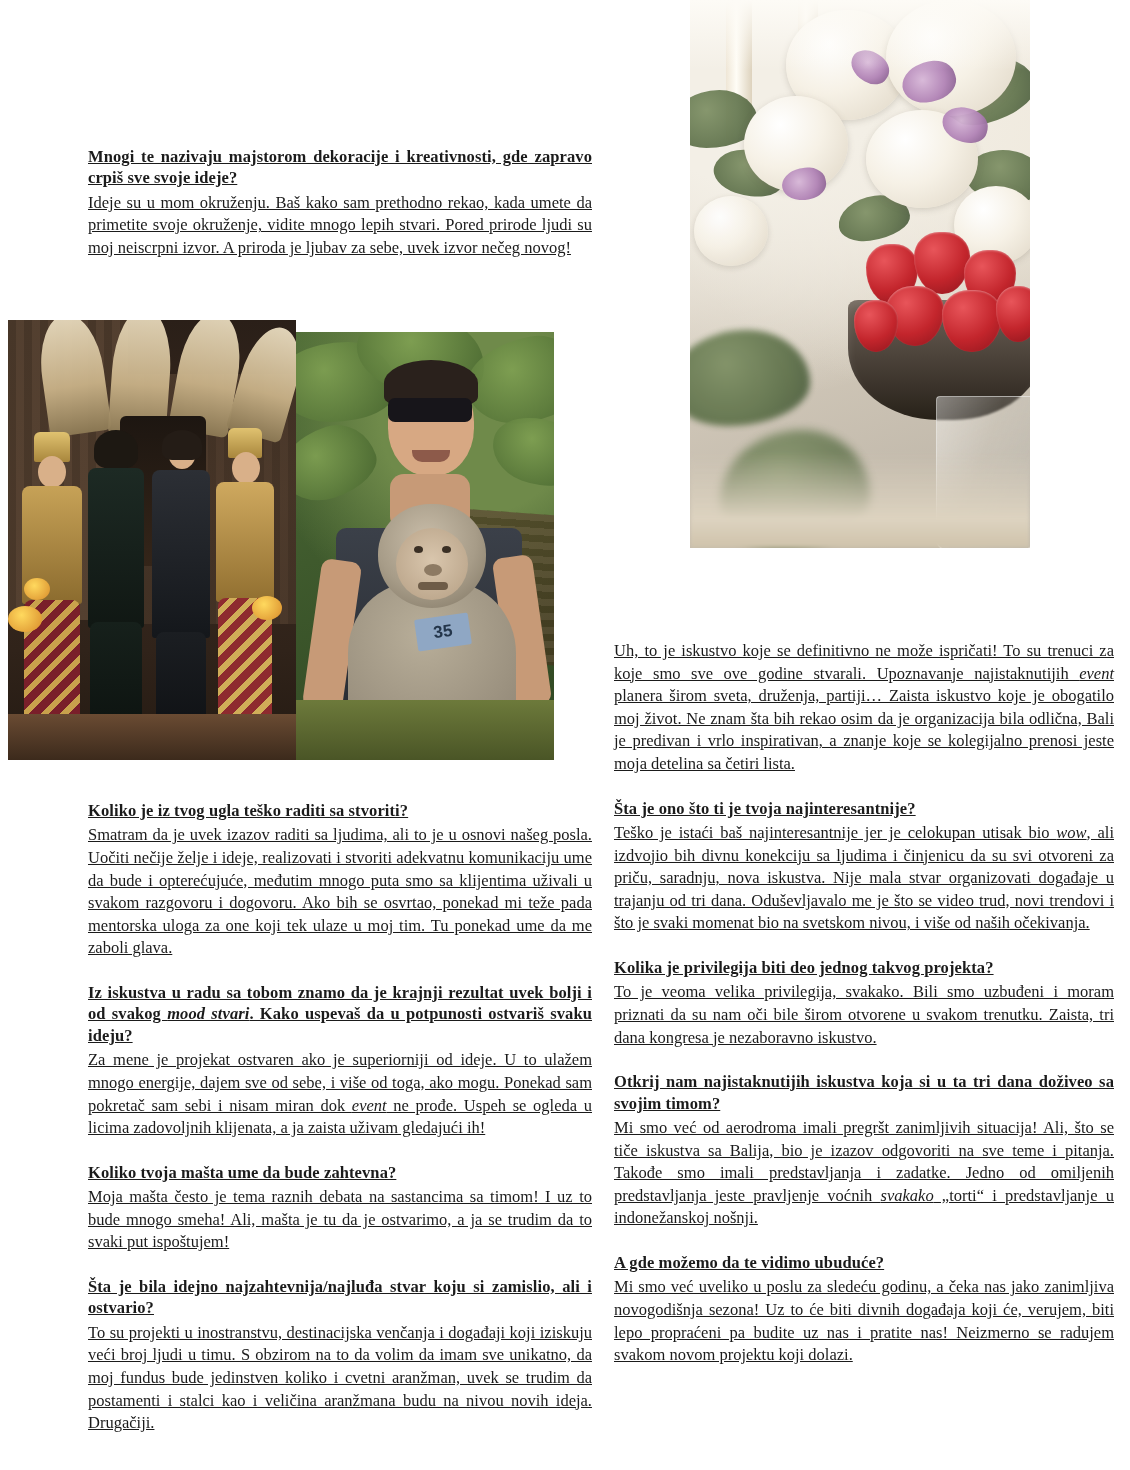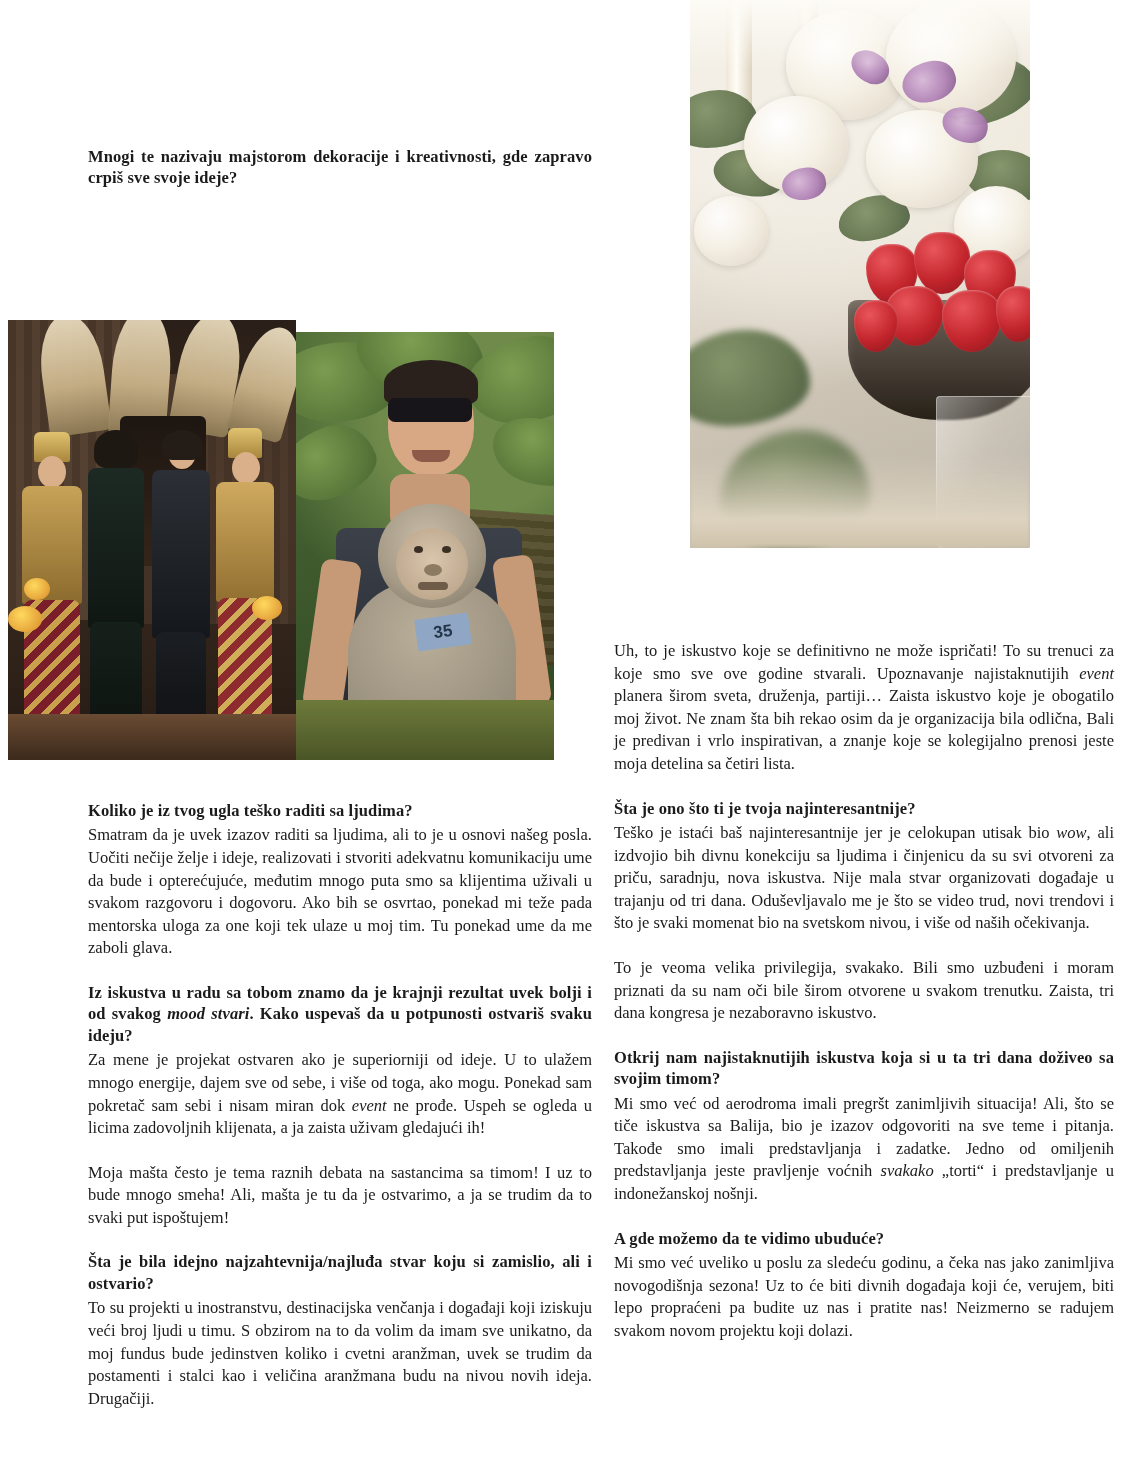--- a/index.html
+++ b/index.html
@@ -42,21 +42,21 @@
     letter-spacing: 0.1px;
   }
   .a {
     font-family: "Liberation Serif", serif;
     font-size: 16.5px;
     line-height: 1.37;
     margin: 0;
     text-align: justify;
     hyphens: auto;
   }
-  .blk { margin-bottom: 22px; }
+  .blk { margin-bottom: 22px; text-decoration: underline; }
   .blk.tight { margin-bottom: 12px; }
   em { font-style: italic; }
 
   
   .img {
     position: absolute;
     overflow: hidden;
     background: #cfc7bd;
   }
 
@@ -370,55 +370,58 @@
     <div class="mk-eye" style="left:146px; top:214px;"></div>
     <div style="position:absolute; left:128px; top:232px; width:18px; height:12px; border-radius:50%; background:#8d7a63;"></div>
     <div style="position:absolute; left:122px; top:250px; width:30px; height:8px; border-radius:6px; background:#6e5c48;"></div>
     <div class="mk-tag" style="left:120px; top:284px; width:54px; height:32px;">35</div>
     <div class="mk-ground"></div>
   </div>
 
   <div class="col-left">
     <div class="blk">
       <p class="q">Mnogi te nazivaju majstorom dekoracije i kreativnosti, gde zapravo crpiš sve svoje ideje?</p>
+      <p class="a">Ideje su u mom okruženju. Baš kako sam prethodno rekao, kada umete da primetite svoje okruženje, vidite mnogo lepih stvari. Pored prirode ljudi su moj neiscrpni izvor. A priroda je ljubav za sebe, uvek izvor nečeg novog!</p>
     </div>
   </div>
 
   <div style="position:absolute; left:88px; top:800px; width:504px;">
     <div class="blk">
-      <p class="q">Koliko je iz tvog ugla teško raditi sa ljudima?</p>
+      <p class="q">Koliko je iz tvog ugla teško raditi sa stvoriti?</p>
       <p class="a">Smatram da je uvek izazov raditi sa ljudima, ali to je u osnovi našeg posla. Uočiti nečije želje i ideje, realizovati i stvoriti adekvatnu komunikaciju ume da bude i opterećujuće, međutim mnogo puta smo sa klijentima uživali u svakom razgovoru i dogovoru. Ako bih se osvrtao, ponekad mi teže pada mentorska uloga za one koji tek ulaze u moj tim. Tu ponekad ume da me zaboli glava.</p>
     </div>
 
     <div class="blk">
       <p class="q"><span>Iz iskustva u radu sa tobom znamo da je krajnji rezultat uvek bolji i od svakog </span><em>mood stvari</em><span>. Kako uspevaš da u potpunosti ostvariš svaku ideju?</span></p>
       <p class="a"><span>Za mene je projekat ostvaren ako je superiorniji od ideje. U to ulažem mnogo energije, dajem sve od sebe, i više od toga, ako mogu. Ponekad sam pokretač sam sebi i nisam miran dok </span><em>event</em><span> ne prođe. Uspeh se ogleda u licima zadovoljnih klijenata, a ja zaista uživam gledajući ih!</span></p>
     </div>
 
     <div class="blk">
+      <p class="q">Koliko tvoja mašta ume da bude zahtevna?</p>
       <p class="a">Moja mašta često je tema raznih debata na sastancima sa timom! I uz to bude mnogo smeha! Ali, mašta je tu da je ostvarimo, a ja se trudim da to svaki put ispoštujem!</p>
     </div>
 
     <div class="blk">
       <p class="q">Šta je bila idejno najzahtevnija/najluđa stvar koju si zamislio, ali i ostvario?</p>
       <p class="a">To su projekti u inostranstvu, destinacijska venčanja i događaji koji iziskuju veći broj ljudi u timu. S obzirom na to da volim da imam sve unikatno, da moj fundus bude jedinstven koliko i cvetni aranžman, uvek se trudim da postamenti i stalci kao i veličina aranžmana budu na nivou novih ideja. Drugačiji.</p>
     </div>
   </div>
 
   <div class="col-right">
     <div class="blk">
       <p class="a"><span>Uh, to je iskustvo koje se definitivno ne može ispričati! To su trenuci za koje smo sve ove godine stvarali. Upoznavanje najistaknutijih </span><em>event</em><span> planera širom sveta, druženja, partiji… Zaista iskustvo koje je obogatilo moj život. Ne znam šta bih rekao osim da je organizacija bila odlična, Bali je predivan i vrlo inspirativan, a znanje koje se kolegijalno prenosi jeste moja detelina sa četiri lista.</span></p>
     </div>
 
     <div class="blk">
       <p class="q">Šta je ono što ti je tvoja najinteresantnije?</p>
       <p class="a"><span>Teško je istaći baš najinteresantnije jer je celokupan utisak bio </span><em>wow</em><span>, ali izdvojio bih divnu konekciju sa ljudima i činjenicu da su svi otvoreni za priču, saradnju, nova iskustva. Nije mala stvar organizovati događaje u trajanju od tri dana. Oduševljavalo me je što se video trud, novi trendovi i što je svaki momenat bio na svetskom nivou, i više od naših očekivanja.</span></p>
     </div>
 
     <div class="blk">
+      <p class="q">Kolika je privilegija biti deo jednog takvog projekta?</p>
       <p class="a">To je veoma velika privilegija, svakako. Bili smo uzbuđeni i moram priznati da su nam oči bile širom otvorene u svakom trenutku. Zaista, tri dana kongresa je  nezaboravno iskustvo.</p>
     </div>
 
     <div class="blk">
       <p class="q">Otkrij nam najistaknutijih iskustva koja si u ta tri dana doživeo sa svojim timom?</p>
       <p class="a"><span>Mi smo već od aerodroma imali pregršt zanimljivih situacija! Ali, što se tiče iskustva sa Balija, bio je izazov odgovoriti na sve teme i pitanja. Takođe smo imali predstavljanja i zadatke. Jedno od omiljenih predstavljanja jeste pravljenje voćnih </span><em>svakako</em><span> „torti“ i predstavljanje u indonežanskoj nošnji.</span></p>
     </div>
 
     <div class="blk tight">
       <p class="q">A gde možemo da te vidimo ubuduće?</p>

